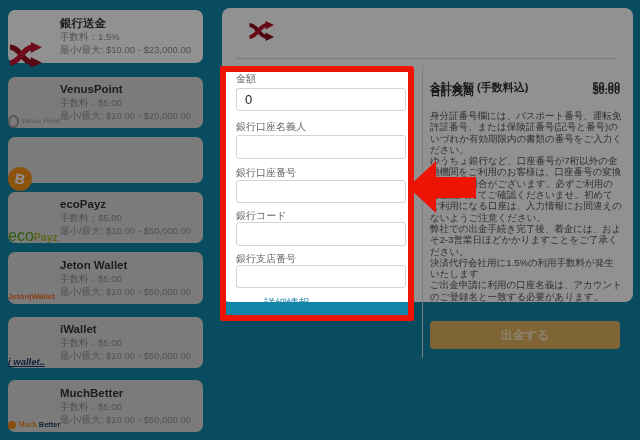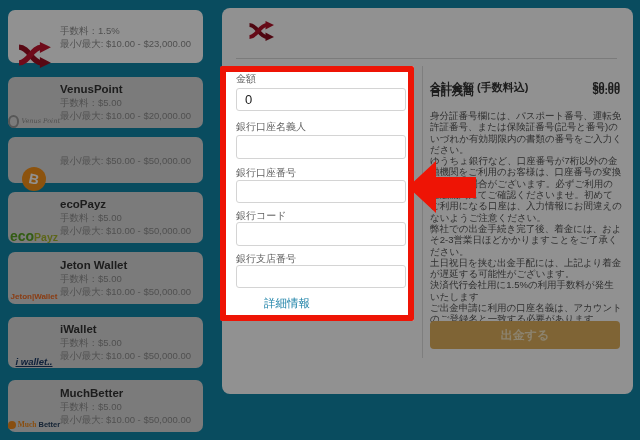--- a/index.html
+++ b/index.html
@@ -8,42 +8,42 @@
     background:#1186a8;
     font-family:"Liberation Sans","DejaVu Sans",sans-serif;
     -webkit-font-smoothing:antialiased;
   }
   
   .card{
     position:absolute;left:8px;width:195px;background:#d9d9d9;border-radius:7px;
     display:flex;align-items:center;box-sizing:border-box;
   }
   .card.active{background:#ffffff;}
-  .card-icon{width:52px;flex:0 0 52px;display:flex;align-items:center;justify-content:center;margin-top:37px;}
+  .card-icon{width:52px;flex:0 0 52px;display:flex;align-items:center;justify-content:space-between;margin-top:37px;}
   .card-text{flex:1;min-width:0;padding-right:4px;}
   .card-title{font-size:11.5px;font-weight:bold;color:#333;line-height:13px;}
   .card-line{font-size:9.5px;color:#8d8d8d;line-height:12px;margin-top:1px;white-space:nowrap;}
   .card-line:empty{display:none;}
   
   .vp-logo{display:flex;align-items:center;gap:2px;}
   .vp-ring{width:9px;height:9px;border:2px solid #999;border-radius:50%;}
   .vp-script{font-family:"DejaVu Serif",serif;font-style:italic;font-size:6.5px;color:#8d8d8d;white-space:nowrap;}
   .btc{width:24px;height:24px;border-radius:50%;background:#f7931a;display:flex;align-items:center;justify-content:center;}
   .btc span{color:#fff;font-weight:bold;font-size:14px;transform:rotate(12deg);line-height:1;}
-  .eco-a{color:#58a222;font-weight:bold;font-size:14px;}
+  .eco-a{color:#58a222;font-weight:normal;font-size:16px;}
   .eco-b{color:#a3b32c;font-weight:bold;font-size:10.5px;}
   .jeton{color:#f26b22;font-weight:bold;font-size:8px;white-space:nowrap;}
   .iwallet{color:#1c3a66;font-weight:bold;font-style:italic;font-size:9.5px;white-space:nowrap;text-decoration:underline;}
   .mb{display:flex;align-items:center;gap:2px;white-space:nowrap;}
   .mb-dot{width:8px;height:8px;border-radius:50% 50% 50% 2px;background:#f08a1d;}
   .mb-a{color:#f08a1d;font-weight:bold;font-size:7.5px;font-family:Liberation Serif, serif;}
   .mb-b{color:#28415e;font-weight:bold;font-size:7.5px;}
   
   .panel{
-    position:absolute;left:222px;top:8px;width:411px;height:386px;
+    position:absolute;left:222px;top:8px;width:411px;height:294px;
     background:#fff;border-radius:8px;
   }
   .panel-icon{position:absolute;left:26px;top:13px;}
   .divider-h{position:absolute;left:14px;top:50px;width:381px;border-top:1px solid #d9d9d9;}
   .divider-v{position:absolute;left:200px;top:58px;height:292px;border-left:1px solid #ddd;}
   
   .f-label{position:absolute;left:14px;font-size:10px;color:#5f5f5f;}
   .f-input{
     position:absolute;left:14px;width:170px;box-sizing:border-box;
     border:1px solid #d4d4d4;border-radius:3px;background:#fff;
@@ -76,20 +76,21 @@
 <div class="card active" style="top:10px;height:53px;">
   <div class="card-icon">
     <svg width="34" height="26" viewBox="0 0 26 20">
       <path d="M1.5 4 C9 4 11.5 16 19 16" fill="none" stroke="#9c0f22" stroke-width="4"></path>
       <polygon points="17.5,11.5 26,16 17.5,20" fill="#9c0f22"></polygon>
       <path d="M1.5 16 C9 16 11.5 4 19 4" fill="none" stroke="#c3152e" stroke-width="4"></path>
       <polygon points="17.5,0 26,4 17.5,8.5" fill="#c3152e"></polygon>
     </svg>
   </div>
   <div class="card-text">
+    <div class="card-title">銀行送金</div>
     <div class="card-line">手数料：1.5%</div>
     <div class="card-line">最小/最大: $10.00 - $23,000.00</div>
   </div>
 </div>
 
 <div class="card" style="top:77px;height:51px;">
   <div class="card-icon vp-logo">
     <span class="vp-ring"></span>
       <span class="vp-script">Venus Point</span>
   </div>
@@ -101,21 +102,20 @@
 </div>
 
 <div class="card" style="top:137px;height:46px;">
   <div class="card-icon">
     <div class="btc">
         <span>B</span>
       </div>
   </div>
   <div class="card-text">
 
-    <div class="card-line">最小/最大: $50.00 - $50,000.00</div>
   </div>
 </div>
 
 <div class="card" style="top:192px;height:51px;">
   <div class="card-icon">
     <span><span class="eco-a">eco</span><span class="eco-b">Payz</span></span>
   </div>
   <div class="card-text">
     <div class="card-title">ecoPayz</div>
     <div class="card-line">手数料：$5.00</div>
@@ -189,21 +189,20 @@
     <span>$0.00</span>
   </div>
   <div class="sum-row" style="top:76px;">
     <span>合計残高</span>
     <span>$0.00</span>
   </div>
   <div class="notes">
     <p>身分証番号欄には、パスポート番号、運転免許証番号、または保険証番号(記号と番号)のいづれか有効期限内の書類の番号をご入力ください。</p>
     <p>ゆうちょ銀行など、口座番号が7桁以外の金融機関をご利用のお客様は、口座番号の変換が必要な場合がございます。必ずご利用の金融機関にてご確認くださいませ。初めてご利用になる口座は、入力情報にお間違えのないようご注意ください。</p>
     <p>弊社での出金手続き完了後、着金には、およそ2-3営業日ほどかかりますことをご了承ください。</p>
-    <p>土日祝日を挟む出金手配には、上記より着金が遅延する可能性がございます。</p>
     <p>決済代行会社用に1.5%の利用手数料が発生いたします</p>
     <p>ご出金申請に利用の口座名義は、アカウントのご登録名と一致する必要があります。</p>
   </div>
   <button class="withdraw-btn">出金する</button>
 </div>
 
 <div class="spotlight"></div>
 <svg class="arrow-layer" viewBox="0 0 640 440">
   <polygon points="408,187 436,161 436,177 476,177 476,198 436,198 436,213" fill="#ee1405"></polygon>
 </svg>

